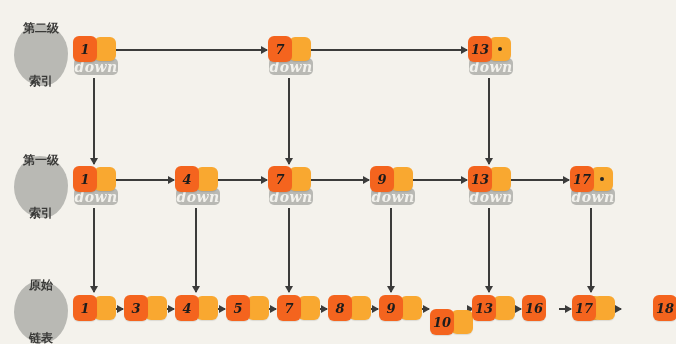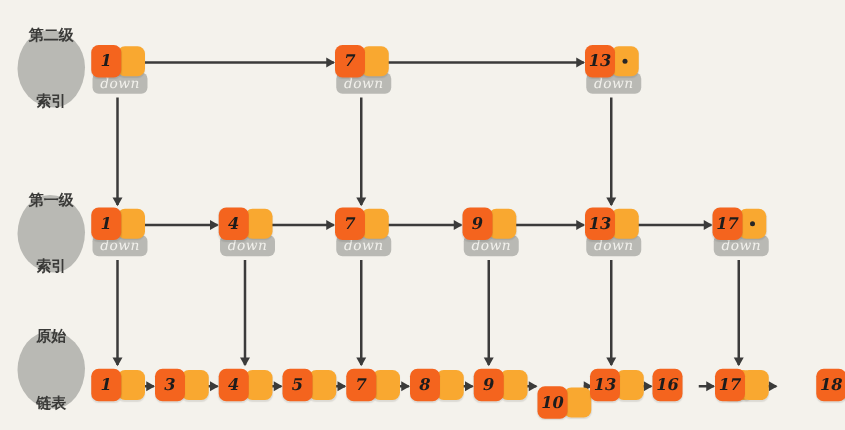--- a/index.html
+++ b/index.html
@@ -95,26 +95,27 @@
   
   .down-box {
     position: absolute;
     width: 44px;
     height: 17px;
     background: #b9b9b4;
     border-radius: 5px;
     color: #f2f1ec;
     font-family: "DejaVu Serif", serif;
     font-style: italic;
-    font-size: 11px;
+    font-size: 14px;
     display: flex;
     align-items: center;
     justify-content: center;
     z-index: 2;
     letter-spacing: 0.4px;
+    font-weight: bold;
   }
 
   
   .h-arrow {
     position: absolute;
     height: 2px;
     background: #3b3b3a;
     z-index: 1;
   }
   .h-arrow::after {
@@ -155,21 +156,21 @@
 <div id="canvas">
   <div id="labels-layer">
       <div class="row-label" style="left: 14px; top: 24px;">
         <span>第二级</span>
         <span>索引</span>
       </div>
       <div class="row-label" style="left: 14px; top: 156px;">
         <span>第一级</span>
         <span>索引</span>
       </div>
-      <div class="row-label" style="left: 14px; top: 265px; text-align: center;">
+      <div class="row-label" style="left: 14px; top: 281px; text-align: center;">
         <span>原始</span>
         <span>链表</span>
       </div>
     </div>
   <div id="harrows-layer">
       <div class="h-arrow" style="left: 110px; top: 49px; width: 157px;"></div>
       <div class="h-arrow" style="left: 305px; top: 49px; width: 162px;"></div>
       <div class="h-arrow" style="left: 110px; top: 179px; width: 64px;"></div>
       <div class="h-arrow" style="left: 212px; top: 179px; width: 55px;"></div>
       <div class="h-arrow" style="left: 305px; top: 179px; width: 64px;"></div>

